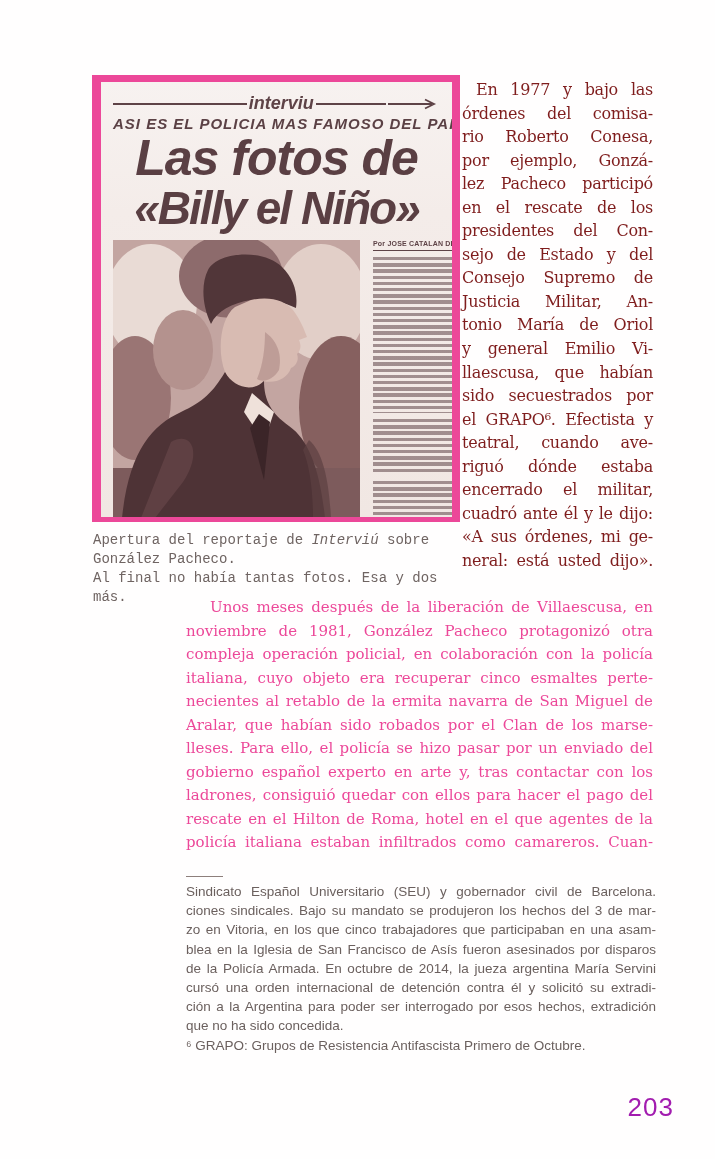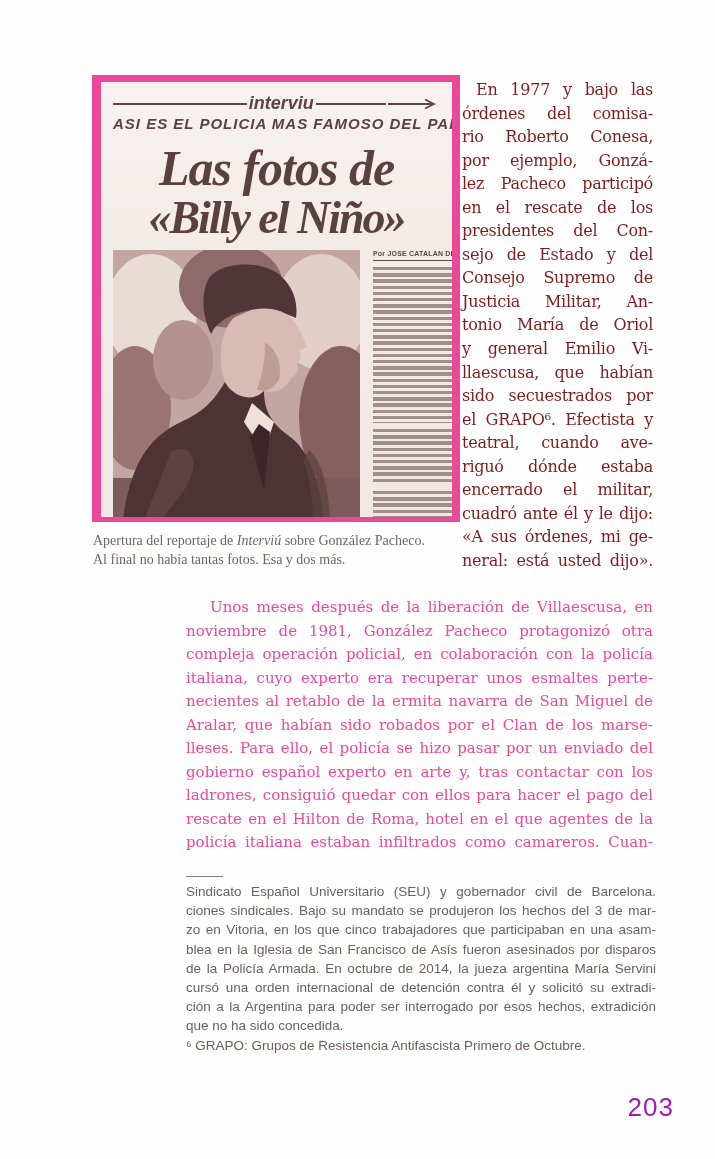--- a/index.html
+++ b/index.html
@@ -28,21 +28,21 @@
   .mast-title{
     font-weight:bold;font-style:italic;font-size:18px;line-height:14px;
     padding:0 2px;letter-spacing:0;
   }
   .mast-arrow{margin-bottom:0px;margin-left:2px;}
   .kicker{
     margin-top:5px;
     font-weight:bold;font-style:italic;font-size:15px;letter-spacing:1px;
     white-space:nowrap;color:#5b4145;
   }
-  .headline{margin-top:11px;color:#5a3f43;font-family:Liberation Serif, serif;}
+  .headline{margin-top:1px;color:#5a3f43;}
   .headline .h1{
     font-weight:bold;font-style:italic;font-size:50px;line-height:50px;
     letter-spacing:-1px;text-align:center;white-space:nowrap;
   }
   .headline .h2{
     font-weight:bold;font-style:italic;font-size:46px;line-height:50px;
     letter-spacing:-2px;text-align:center;white-space:nowrap;
   }
   .clip-body{display:flex;margin-top:7px;}
   .clip-photo{width:247px;height:278px;flex:0 0 auto;}
@@ -57,21 +57,21 @@
       rgba(94,67,71,0.55) 0px, rgba(94,67,71,0.55) 3.4px,
       rgba(94,67,71,0.0) 3.4px, rgba(94,67,71,0.0) 6.2px);
     margin-bottom:6px;
   }
   .micro.p1{height:156px;}
   .micro.p2{height:56px;}
   .micro.p3{height:44px;margin-bottom:0;}
   
   .caption{
     position:absolute;left:93px;top:531px;width:380px;
-    font-family:Liberation Serif, serif;
+    font-family:Liberation Mono, monospace;
     font-size:14px;line-height:19px;color:#6f6462;
   }
   
   .jl{text-align:justify;text-align-last:justify;}
   .col-right{
     position:absolute;left:462px;top:78px;width:191px;
     font-size:16px;line-height:23.55px;letter-spacing:-0.25px;
     color:#7f1d1d;
   }
   .col-right .jl:first-child{text-indent:14px;}
@@ -178,21 +178,21 @@
     <div class="jl">encerrado el militar,</div>
     <div class="jl">cuadró ante él y le dijo:</div>
     <div class="jl">«A sus órdenes, mi ge-</div>
     <div class="jl">neral: está usted dijo».</div>
   </div>
 
 <div class="para-main">
     <div class="jl">Unos meses después de la liberación de Villaescusa, en</div>
     <div class="jl">noviembre de 1981, González Pacheco protagonizó otra</div>
     <div class="jl">compleja operación policial, en colaboración con la policía</div>
-    <div class="jl">italiana, cuyo experto era recuperar unos esmaltes perte-</div>
+    <div class="jl">italiana, cuyo objeto era recuperar cinco esmaltes perte-</div>
     <div class="jl">necientes al retablo de la ermita navarra de San Miguel de</div>
     <div class="jl">Aralar, que habían sido robados por el Clan de los marse-</div>
     <div class="jl">lleses. Para ello, el policía se hizo pasar por un enviado del</div>
     <div class="jl">gobierno español experto en arte y, tras contactar con los</div>
     <div class="jl">ladrones, consiguió quedar con ellos para hacer el pago del</div>
     <div class="jl">rescate en el Hilton de Roma, hotel en el que agentes de la</div>
     <div class="jl">policía italiana estaban infiltrados como camareros. Cuan-</div>
   </div>
 
 <div class="fn-rule"></div>

